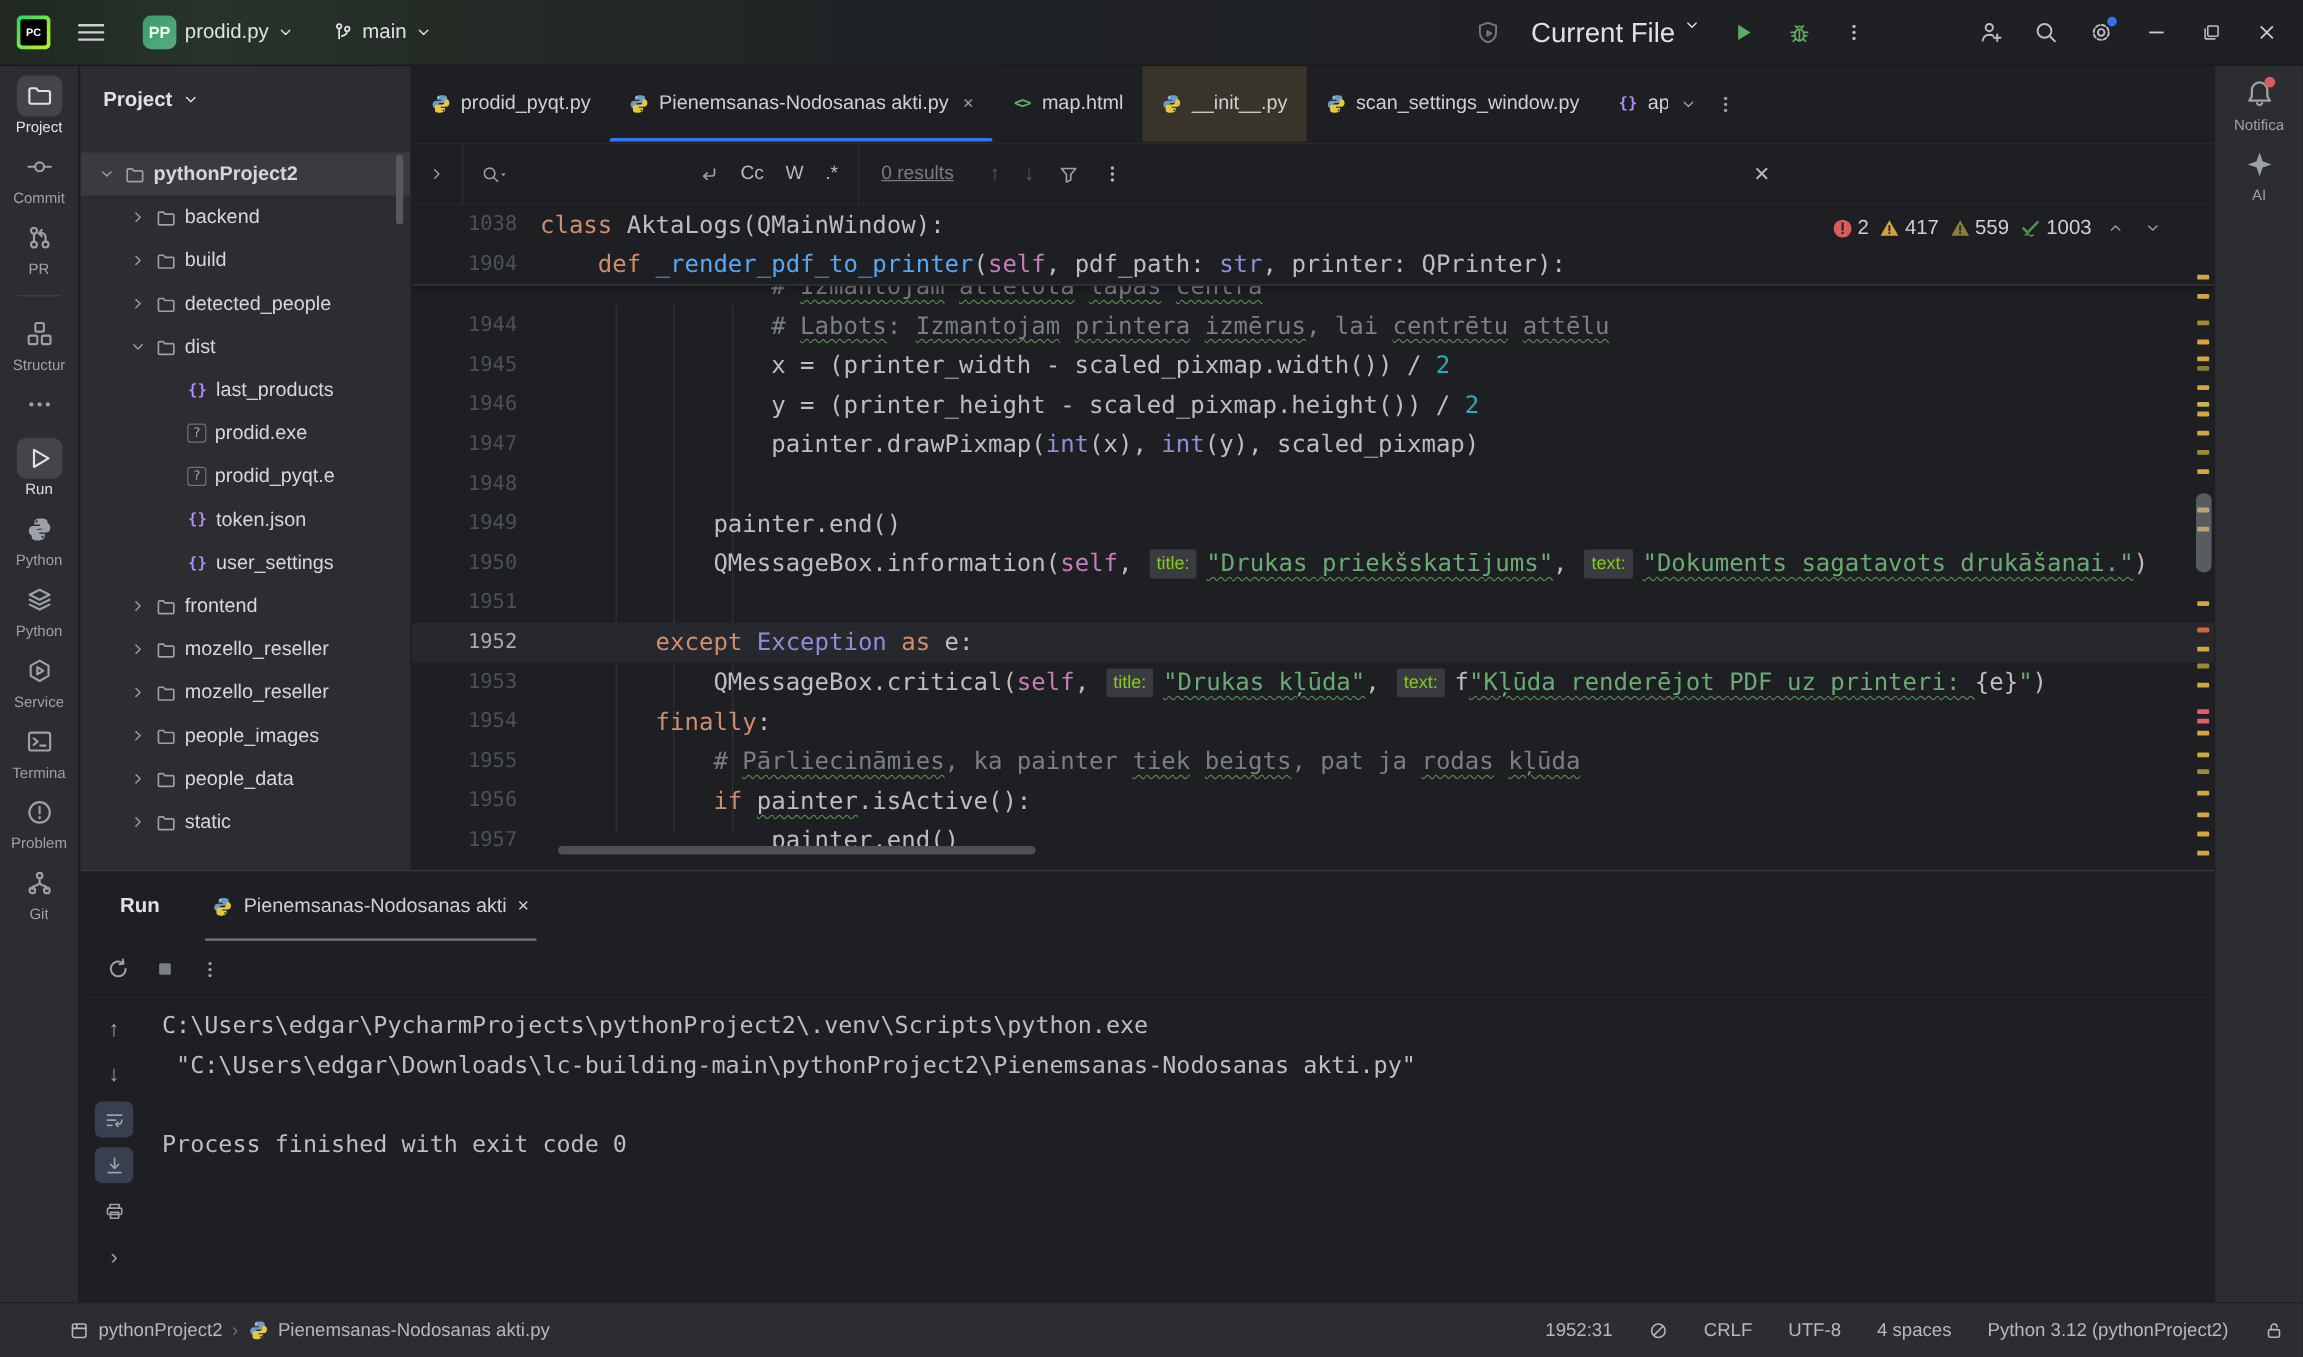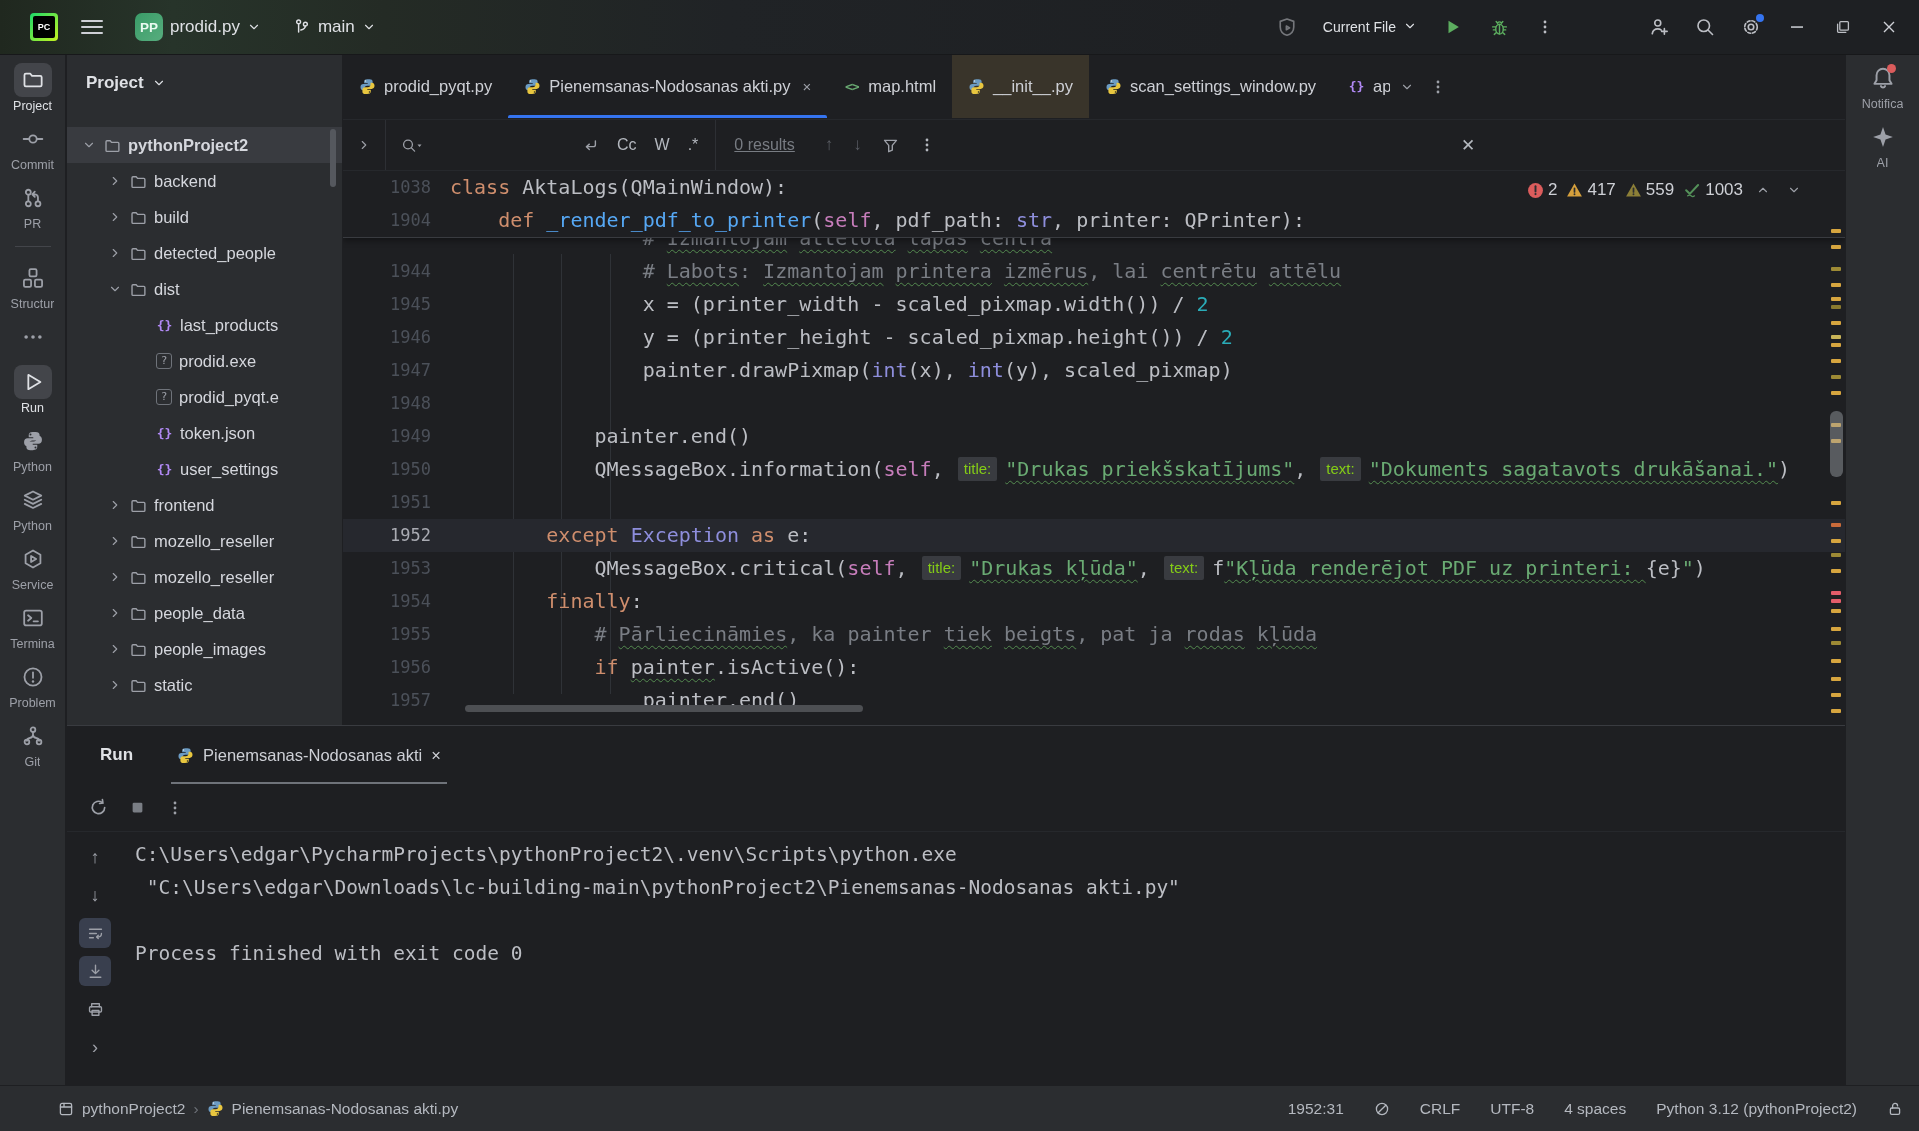--- a/index.html
+++ b/index.html
@@ -4,32 +4,32 @@
 <style>
   * { margin:0; padding:0; box-sizing:border-box; }
   html,body { width:1919px; height:1131px; background:#1E1F22; overflow:hidden;
     font-family:"Liberation Sans", sans-serif; -webkit-font-smoothing:antialiased; }
   .app { position:absolute; left:0; top:0; width:1919px; height:1131px; color:#BCBEC4; }
 
   
   .titlebar { position:absolute; left:0; top:0; width:1919px; height:55px;
     background:linear-gradient(90deg,#20281f 0%,#27342a 9%,#242b25 20%,#202326 38%,#1e2023 65%,#1e2023 100%);
     display:flex; align-items:center; border-bottom:1px solid #17181a; z-index:30; }
-  .tb-left { display:flex; align-items:center; gap:14px; padding-left:14px;margin-left:16px; }
+  .tb-left { display:flex; align-items:center; gap:14px; padding-left:14px; }
   .pc-logo { width:28px; height:28px; border-radius:4px; background:linear-gradient(135deg,#1bd96a,#c5f31f);
     display:flex; align-items:center; justify-content:center; }
   .pc-logo .inner { width:22px; height:22px; background:#000; border-radius:2px; color:#fff;
     font-size:9px; font-weight:bold; display:flex; align-items:center; justify-content:center; }
   .tb-btn { display:flex; align-items:center; gap:7px; height:36px; padding:0 9px; border-radius:7px;
     color:#DFE1E5; font-size:17px; cursor:default; }
   .pp-badge { width:28px; height:28px; border-radius:7px; background:linear-gradient(135deg,#3a9c68,#57ad7e);
     color:#eafaf0; font-size:13.5px; font-weight:bold; display:flex; align-items:center; justify-content:center; }
   .tb-right { margin-left:auto; display:flex; align-items:center; gap:6px; padding-right:10px; }
   .tb-ico { width:40px; height:36px; display:flex; align-items:center; justify-content:center; border-radius:7px; position:relative; }
-  .tb-run-config { color:#DFE1E5; font-size:14px; display:flex; align-items:flex-start; gap:7px; padding:0 10px; }
+  .tb-run-config { color:#DFE1E5; font-size:23px; display:flex; align-items:flex-start; gap:7px; padding:0 10px; }
   .blue-dot { position:absolute; right:7px; top:5px; width:8px; height:8px; border-radius:50%; background:#3574F0; }
   .chev { display:inline-block; }
 
   
   .stripe { position:absolute; top:55px; bottom:46px; background:#2B2D30; z-index:20; display:flex;
     flex-direction:column; align-items:center; }
   .stripe.left  { left:0; width:66px; border-right:1px solid #1E1F22; padding-top:8px; }
   .stripe.right { right:0; width:74px; border-left:1px solid #1E1F22; padding-top:6px; }
   .st-item { width:62px; display:flex; flex-direction:column; align-items:center; gap:2px; margin-bottom:9px; }
   .st-icobox { width:38px; height:34px; border-radius:8px; display:flex; align-items:center; justify-content:center; color:#9DA0A8; position:relative; }
@@ -597,34 +597,34 @@
           <span class="tchev">
             <svg width="14" height="14" viewBox="0 0 16 16" fill="none" stroke="currentColor" stroke-width="1.3" stroke-linecap="round" stroke-linejoin="round">
               <path d="M6 4l4 4-4 4"></path>
             </svg>
           </span>
           <span style="display: inline-flex; align-items: center; color: rgb(157, 160, 168);">
             <svg width="17" height="17" viewBox="0 0 16 16" fill="none" stroke="currentColor" stroke-width="1.3" stroke-linecap="round" stroke-linejoin="round">
               <path d="M1.9 4.4c0-.5.4-.9.9-.9h3l1.3 1.6h6c.5 0 .9.4.9.9v6.6c0 .5-.4.9-.9.9H2.8c-.5 0-.9-.4-.9-.9z"></path>
             </svg>
           </span>
+          <span>people_images</span>
+        </div>
+        <div class="tree-row" style="padding-left: 40px;">
+          <span class="tchev">
+            <svg width="14" height="14" viewBox="0 0 16 16" fill="none" stroke="currentColor" stroke-width="1.3" stroke-linecap="round" stroke-linejoin="round">
+              <path d="M6 4l4 4-4 4"></path>
+            </svg>
+          </span>
+          <span style="display: inline-flex; align-items: center; color: rgb(157, 160, 168);">
+            <svg width="17" height="17" viewBox="0 0 16 16" fill="none" stroke="currentColor" stroke-width="1.3" stroke-linecap="round" stroke-linejoin="round">
+              <path d="M1.9 4.4c0-.5.4-.9.9-.9h3l1.3 1.6h6c.5 0 .9.4.9.9v6.6c0 .5-.4.9-.9.9H2.8c-.5 0-.9-.4-.9-.9z"></path>
+            </svg>
+          </span>
           <span>people_data</span>
-        </div>
-        <div class="tree-row" style="padding-left: 40px;">
-          <span class="tchev">
-            <svg width="14" height="14" viewBox="0 0 16 16" fill="none" stroke="currentColor" stroke-width="1.3" stroke-linecap="round" stroke-linejoin="round">
-              <path d="M6 4l4 4-4 4"></path>
-            </svg>
-          </span>
-          <span style="display: inline-flex; align-items: center; color: rgb(157, 160, 168);">
-            <svg width="17" height="17" viewBox="0 0 16 16" fill="none" stroke="currentColor" stroke-width="1.3" stroke-linecap="round" stroke-linejoin="round">
-              <path d="M1.9 4.4c0-.5.4-.9.9-.9h3l1.3 1.6h6c.5 0 .9.4.9.9v6.6c0 .5-.4.9-.9.9H2.8c-.5 0-.9-.4-.9-.9z"></path>
-            </svg>
-          </span>
-          <span>people_images</span>
         </div>
         <div class="tree-row" style="padding-left: 40px;">
           <span class="tchev">
             <svg width="14" height="14" viewBox="0 0 16 16" fill="none" stroke="currentColor" stroke-width="1.3" stroke-linecap="round" stroke-linejoin="round">
               <path d="M6 4l4 4-4 4"></path>
             </svg>
           </span>
           <span style="display: inline-flex; align-items: center; color: rgb(157, 160, 168);">
             <svg width="17" height="17" viewBox="0 0 16 16" fill="none" stroke="currentColor" stroke-width="1.3" stroke-linecap="round" stroke-linejoin="round">
               <path d="M1.9 4.4c0-.5.4-.9.9-.9h3l1.3 1.6h6c.5 0 .9.4.9.9v6.6c0 .5-.4.9-.9.9H2.8c-.5 0-.9-.4-.9-.9z"></path>

